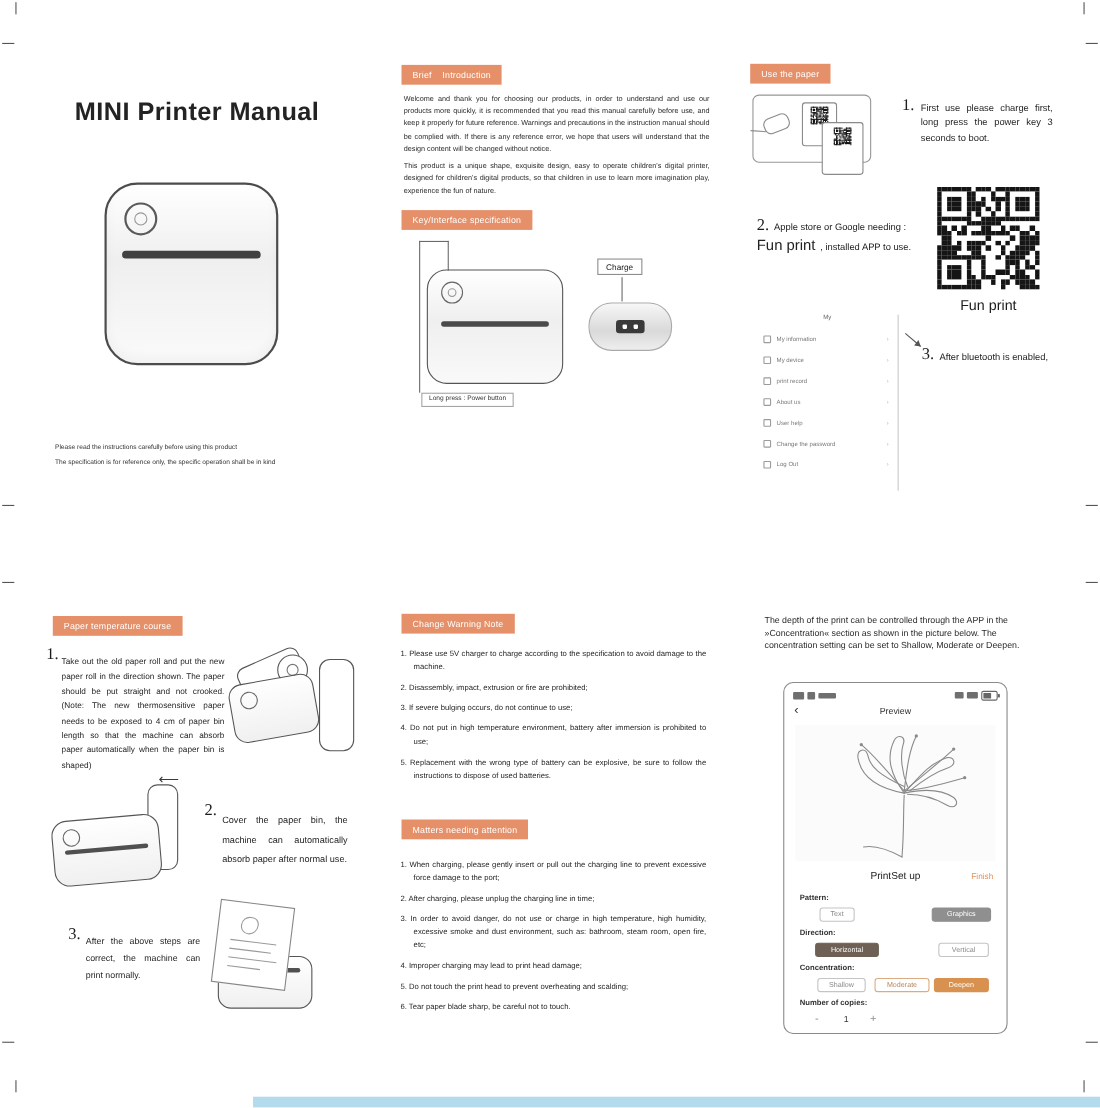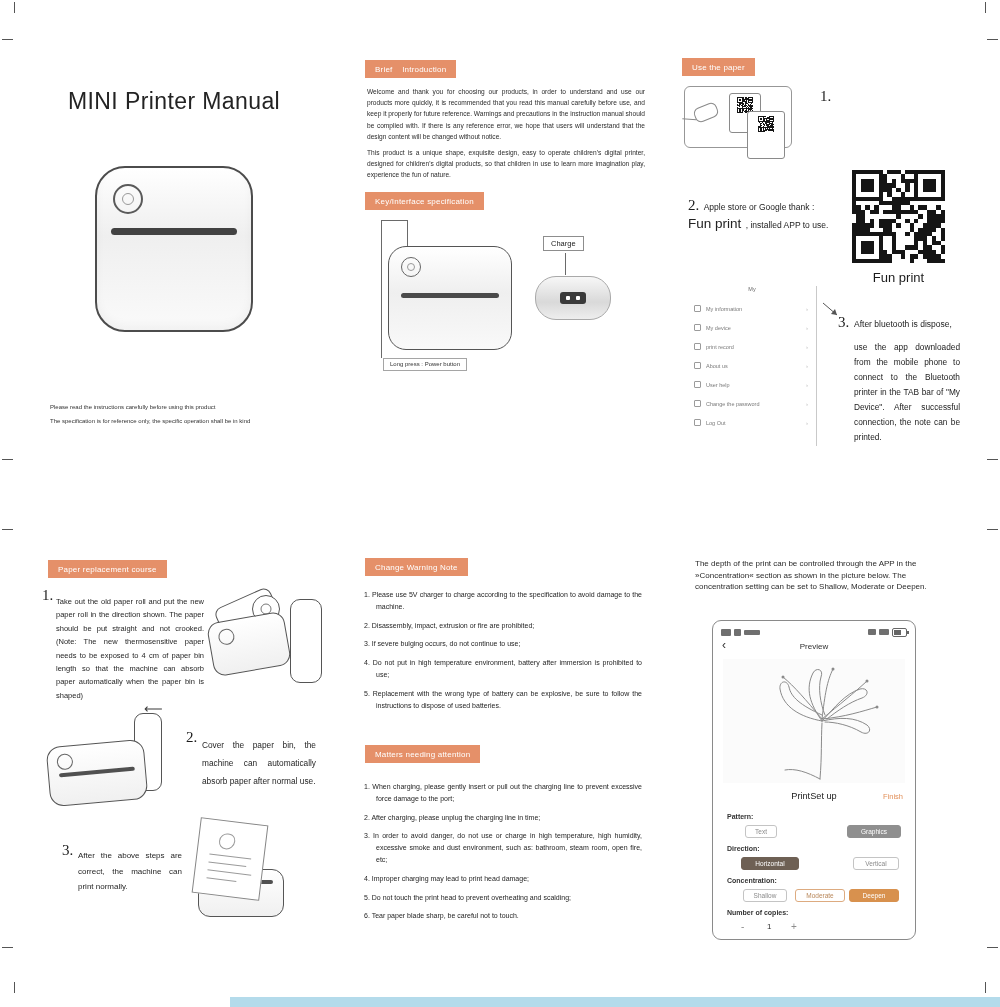--- a/index.html
+++ b/index.html
@@ -12,21 +12,21 @@
   
   .cm { position:absolute; background:#555; }
 
   
   .badge {
     display:inline-block; background:#e59069; color:#fff;
     font-size:8px; letter-spacing:.2px; padding:5px 10px 4px; white-space:pre;
   }
 
   
-  .cover-title { position:absolute; left:28px; top:28px; font-size:23px; font-weight:400; letter-spacing:.4px; color:#232323; }
+  .cover-title { position:absolute; left:28px; top:28px; font-size:23px; font-weight:700; letter-spacing:.4px; color:#232323; }
   .printer-front {
     position:absolute; left:55px; top:106px; width:154px; height:162px;
     border:2px solid #4c4c4c; border-radius:30px;
     background:linear-gradient(180deg,#ffffff 0%,#efefef 42%,#fafafa 100%);
     box-shadow: inset 0 -5px 10px rgba(0,0,0,.04);
   }
   .printer-front .lens { position:absolute; left:16px; top:16px; width:26px; height:26px; border:2px solid #5a5a5a; border-radius:50%; }
   .printer-front .lens::after { content:""; position:absolute; inset:7px; border:1.5px solid #999; border-radius:50%; }
   .printer-front .slot { position:absolute; left:14px; right:14px; top:60px; height:7px; background:#424242; border-radius:4px; }
   .cover-note { position:absolute; left:10px; font-size:6px; color:#333; }
@@ -668,24 +668,25 @@
             <i style="grid-area:21/6"></i>
             <i style="grid-area:21/7"></i>
             <i style="grid-area:21/8"></i>
             <i style="grid-area:21/9"></i>
             <i style="grid-area:21/21"></i>
           </div>
         </div>
     </div>
 
     <span class="step-num" style="position:absolute;left:140px;top:30px">1.</span>
+    <div class="wz-step-text" style="position:absolute;left:157px;top:34px;width:120px">First use please charge first, long press the power key 3 seconds to boot.</div>
 
     <div style="position:absolute;left:8px;top:138px;width:176px">
       <span class="step-num">2.</span>
-      <span style="font-size:8.5px">Apple store or Google thank :</span><br>
+      <span style="font-size:8.5px">Apple store or Google needing :</span><br>
       <span style="font-size:13.5px">Fun print</span>
       <span style="font-size:8.5px">, installed APP to use.</span>
     </div>
 
     <div class="qr qr-big">
         <i style="grid-area:1/1"></i>
         <i style="grid-area:1/2"></i>
         <i style="grid-area:1/3"></i>
         <i style="grid-area:1/4"></i>
         <i style="grid-area:1/5"></i>
@@ -984,26 +985,25 @@
         <span class="chev">›</span>
       </div>
     </div>
 
     <svg style="position:absolute;left:140px;top:242px" width="22" height="22" viewBox="0 0 22 22">
       <line x1="3" y1="3" x2="17" y2="15" stroke="#555" stroke-width="1"></line>
       <path d="M17 15 L11 14 L15 9 Z" fill="#555"></path>
     </svg>
 
     <span class="step-num" style="position:absolute;left:158px;top:256px">3.</span>
-    <div style="position:absolute;left:174px;top:261px;width:106px;font-size:8.5px">After bluetooth is dispose,</div>
-    <div style="position:absolute;left:174px;top:282px;width:106px;font-size:8.3px;line-height:15px;text-align:justify">use the app downloaded from the mobile phone to connect to the Bluetooth printer in the TAB bar of "My Device". After successful connection, the note can be printed.</div>
+    <div style="position:absolute;left:174px;top:261px;width:106px;font-size:8.5px">After bluetooth is enabled,</div>
   </div>
 
   <div class="panel" style="left:40px;top:555px;width:300px;height:400px">
-    <span class="badge" style="position:absolute;left:8px;top:5px">Paper replacement course</span>
+    <span class="badge" style="position:absolute;left:8px;top:5px">Paper temperature course</span>
 
     <span class="step-num" style="position:absolute;left:2px;top:32px">1.</span>
     <div class="p4-text" style="left:16px;top:40px;width:148px">Take out the old paper roll and put the new paper roll in the direction shown. The paper should be put straight and not crooked. (Note: The new thermosensitive paper needs to be exposed to 4 cm of paper bin length so that the machine can absorb paper automatically when the paper bin is shaped)</div>
 
     <div class="lid-tall outline" style="left:250px;top:44px"></div>
     <div class="outline" style="position:absolute;left:176px;top:42px;width:58px;height:26px;border-radius:8px;transform:rotate(-24deg)"></div>
     <div class="roll" style="left:212px;top:40px"></div>
     <div class="pr-body outline" style="left:170px;top:62px;width:76px;height:52px;transform:rotate(-10deg)">
       <div class="lens"></div>
     </div>

